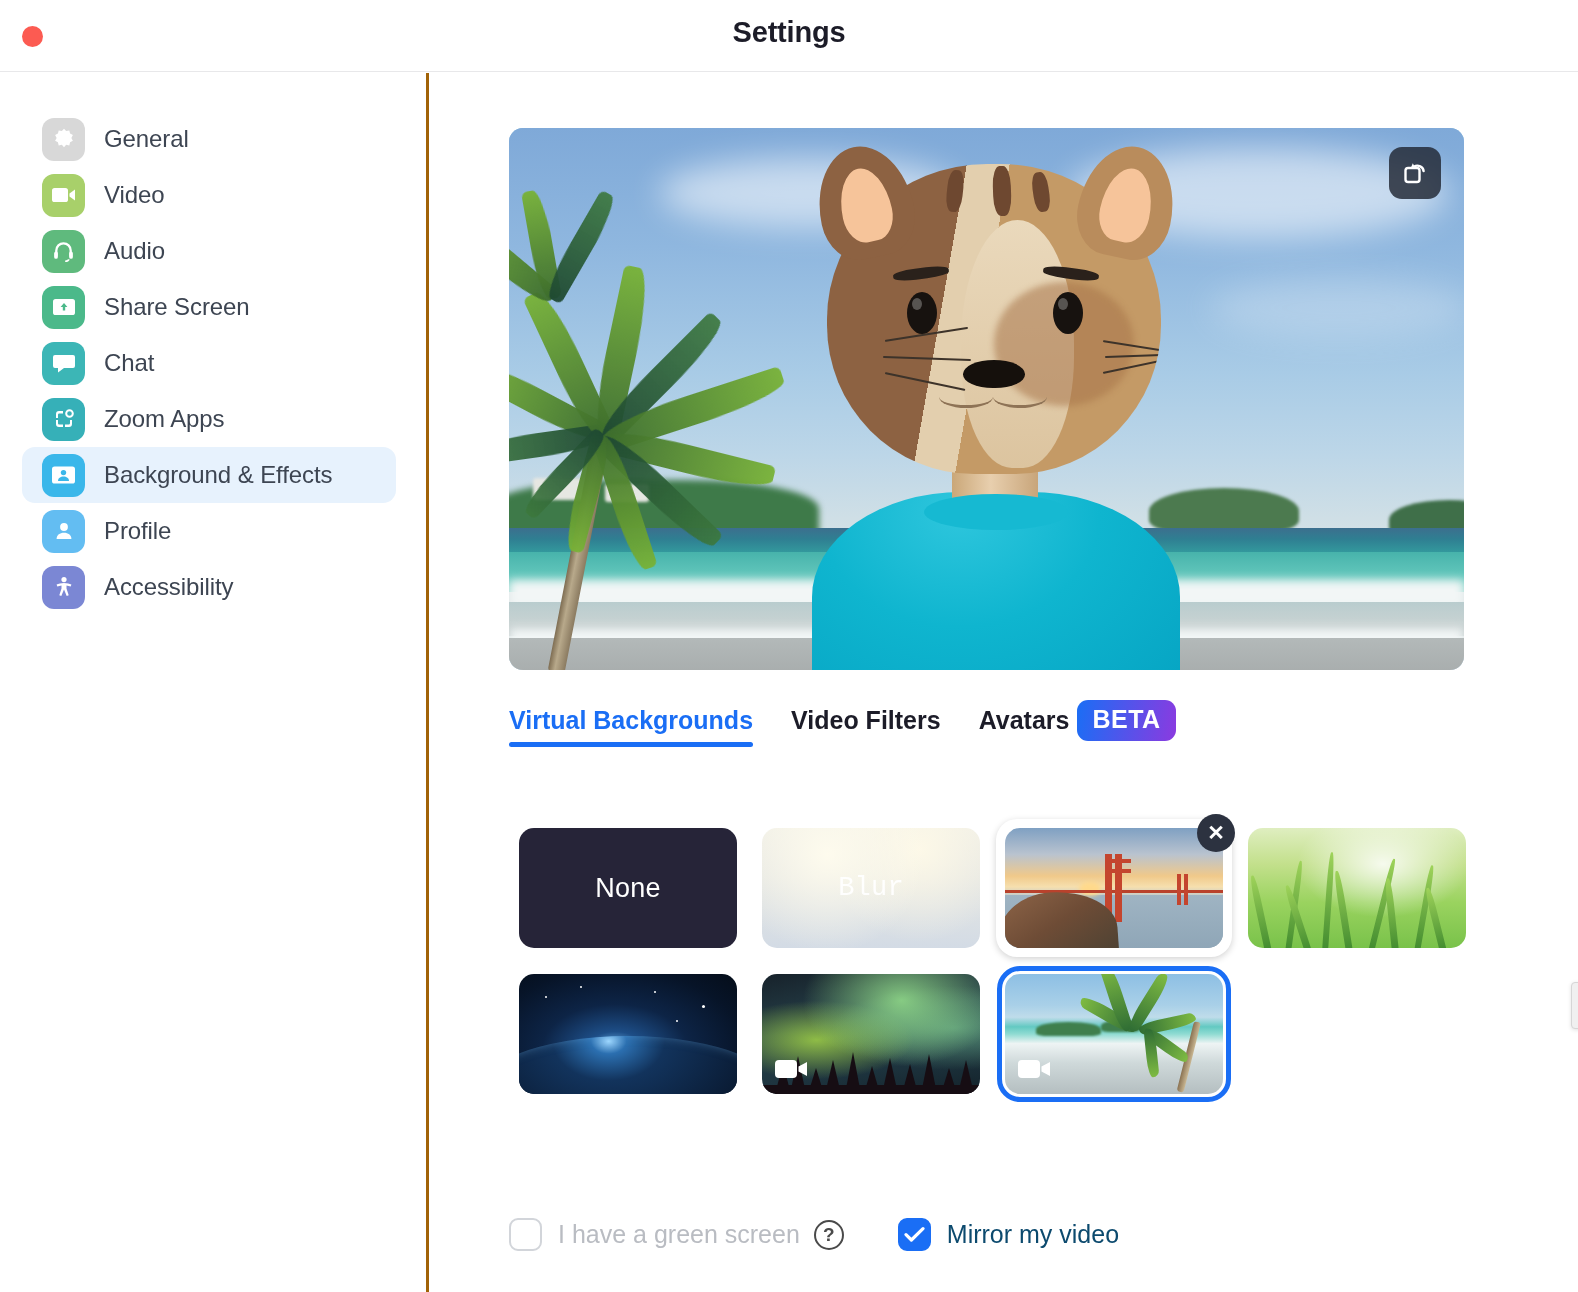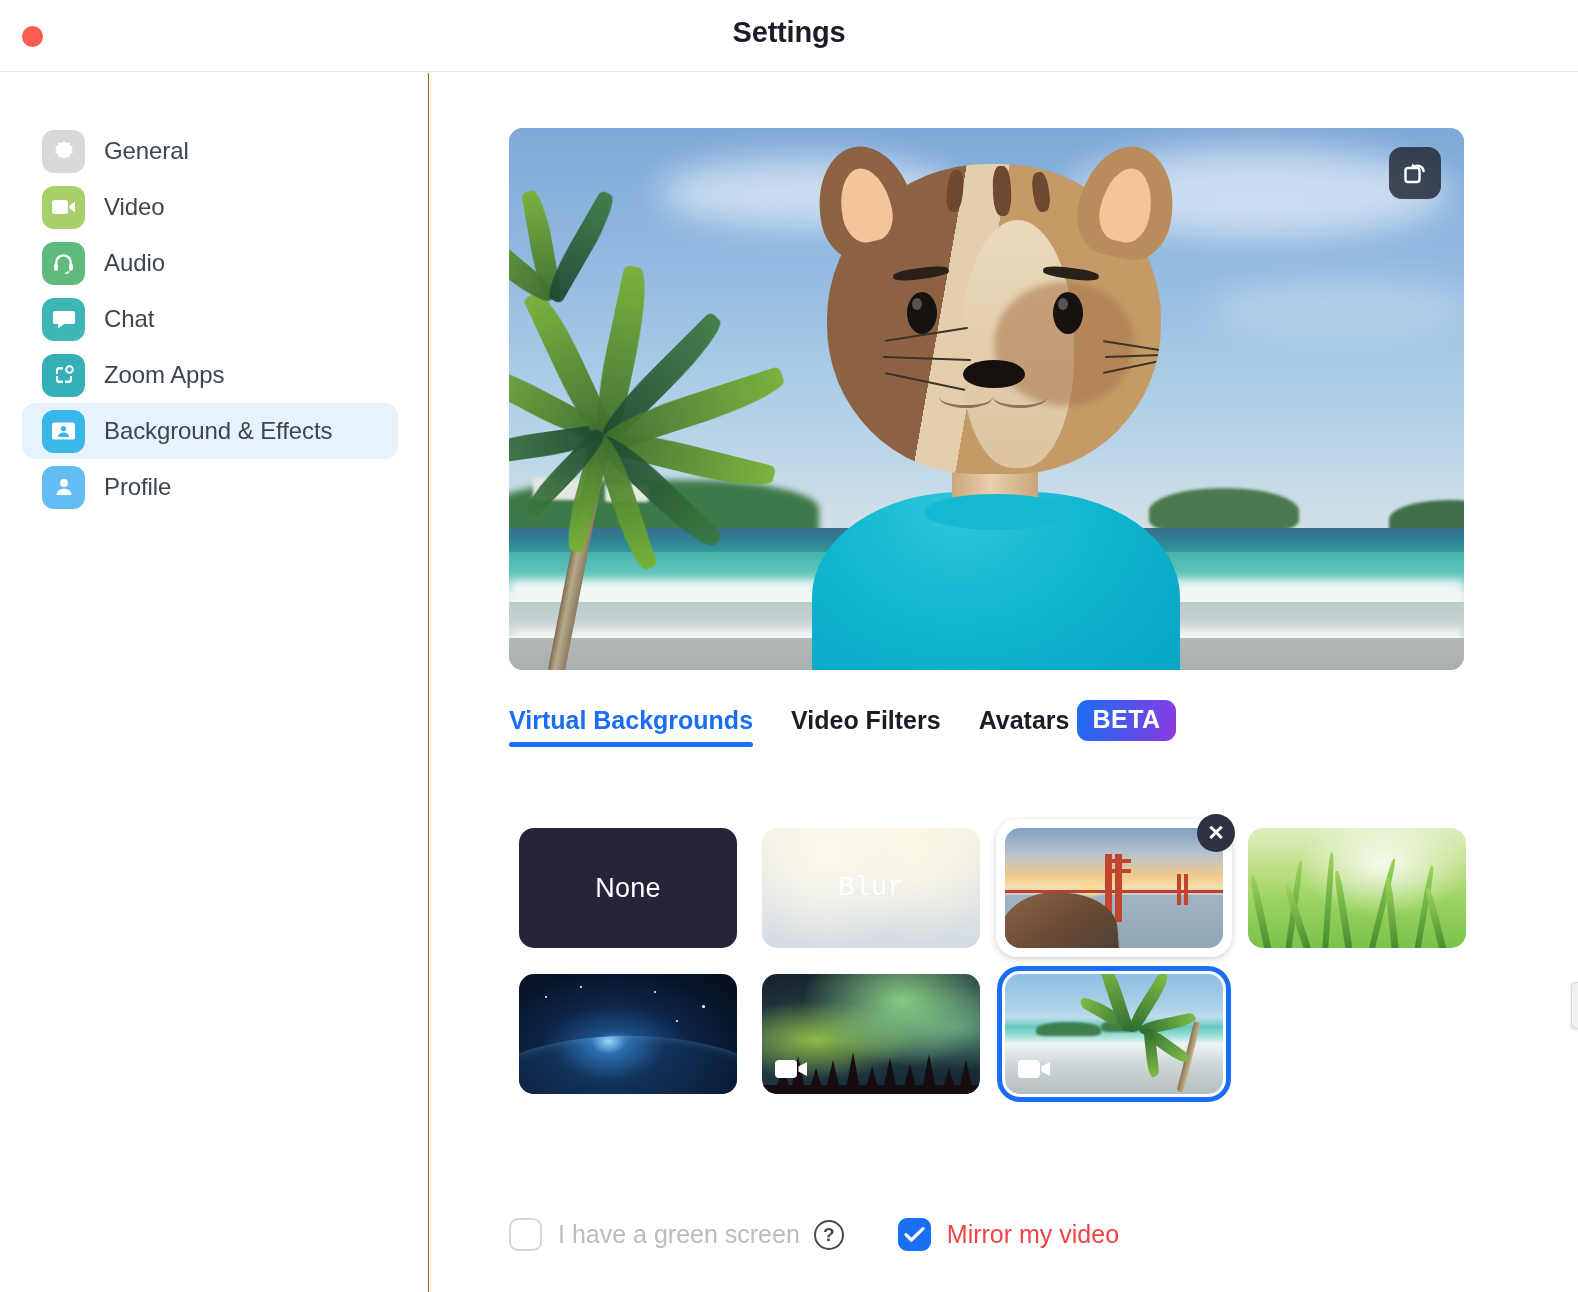--- a/index.html
+++ b/index.html
@@ -28,22 +28,22 @@
     text-align: center;
     font-size: 29px; font-weight: bold; color: #1c1c28;
     letter-spacing: -0.2px;
   }
 
   
   .sidebar {
     position: absolute; left: 0; top: 73px;
     width: 429px; height: 1219px;
     background: #ffffff;
-    border-right: 1px solid #a16207;
-    padding-top: 50px;
+    border-right: 3px solid #a16207;
+    padding-top: 38px;
   }
   .nav-item {
     position: relative;
     display: flex; align-items: center;
     height: 56px;
     margin: 0 30px 0 22px;
     padding-left: 20px;
     border-radius: 13px;
     cursor: default;
   }
@@ -404,21 +404,21 @@
     position: absolute; left: 79px; top: 1145px;
     display: flex; align-items: flex-start;
   }
   .chk {
     width: 33px; height: 33px; border-radius: 9px;
     border: 2px solid #d2d5da; background: #fff;
     display: flex; align-items: center; justify-content: center;
     cursor: pointer; flex: 0 0 33px;
   }
   .chk.checked { background: #1a6ef5; border-color: #1a6ef5; }
-  .opt-label { font-size: 25px; margin-left: 16px; color: #ef4444; white-space: nowrap; }
+  .opt-label { font-size: 25px; margin-left: 16px; color: #0c4a6e; white-space: nowrap; }
   .opt-label.disabled { color: #b9bcc2; }
   .help-circle {
     width: 30px; height: 30px; border-radius: 50%;
     border: 2px solid #4a4a4a;
     display: flex; align-items: center; justify-content: center;
     font-size: 19px; color: #4a4a4a; margin-left: 14px; cursor: pointer;
     font-weight: bold;
   }
   .opt-group { display: flex; align-items: center; }
   .opt-group + .opt-group { margin-left: 54px; }
@@ -458,20 +458,29 @@
       <svg width="25" height="25" viewBox="0 0 24 24">
           <path d="M12 3a8 8 0 00-8 8v5h2.2v-5a5.8 5.8 0 1111.6 0v5H20v-5a8 8 0 00-8-8z" fill="#fff"></path>
           <rect x="3" y="12" width="3.6" height="7" rx="1.8" fill="#fff"></rect>
           <rect x="17.4" y="12" width="3.6" height="7" rx="1.8" fill="#fff"></rect>
           <path d="M17 19.5c0 1.1-1.8 1.9-3.4 1.9" stroke="#fff" stroke-width="1.6" fill="none"></path>
         </svg>
     </div>
     <div class="nav-label">Audio</div>
   </div>
 
+  <div class="nav-item">
+    <div class="nav-icon" style="background:#4bb98a">
+      <svg width="26" height="22" viewBox="0 0 26 22">
+          <rect x="2" y="3" width="22" height="16" rx="2.6" fill="#fff"></rect>
+          <path d="M13 7l3.4 4h-2.2v3.6h-2.4V11H9.6z" fill="#4bb98a"></path>
+        </svg>
+    </div>
+    <div class="nav-label">Share Screen</div>
+  </div>
 
   <div class="nav-item">
     <div class="nav-icon" style="background:#3cb6b6">
       <svg width="26" height="24" viewBox="0 0 26 24">
           <path d="M4 4h18a2 2 0 012 2v9a2 2 0 01-2 2h-9l-6 4.5V17H4a2 2 0 01-2-2V6a2 2 0 012-2z" fill="#fff"></path>
         </svg>
     </div>
     <div class="nav-label">Chat</div>
   </div>
 
@@ -504,20 +513,29 @@
       <svg width="24" height="24" viewBox="0 0 24 24">
           <circle cx="12" cy="8" r="3.9" fill="#fff"></circle>
           <path d="M4.6 20c0-4.1 3.3-6.2 7.4-6.2s7.4 2.1 7.4 6.2z" fill="#fff"></path>
         </svg>
     </div>
     <div class="nav-label">Profile</div>
   </div>
 
 
 
+  <div class="nav-item">
+    <div class="nav-icon" style="background:#7b87d4">
+      <svg width="24" height="24" viewBox="0 0 24 24">
+          <circle cx="12" cy="4.6" r="2.6" fill="#fff"></circle>
+          <path d="M12 8c-2.8 0-5.6.8-7.4 1.4l.7 2 4.2-1v3.2l-2.2 6.6 2 .7 2.7-6.3 2.7 6.3 2-.7-2.2-6.6V10.4l4.2 1 .7-2C17.6 8.8 14.8 8 12 8z" fill="#fff"></path>
+        </svg>
+    </div>
+    <div class="nav-label">Accessibility</div>
+  </div>
 </div>
 
 <div class="main">
 
   <div class="preview">
 
     <div class="pv-layer sky"></div>
     <div class="cloud" style="left:150px;top:30px;width:300px;height:70px"></div>
     <div class="cloud" style="left:560px;top:20px;width:380px;height:90px"></div>
     <div class="cloud" style="left:700px;top:150px;width:260px;height:60px;opacity:.4"></div>

